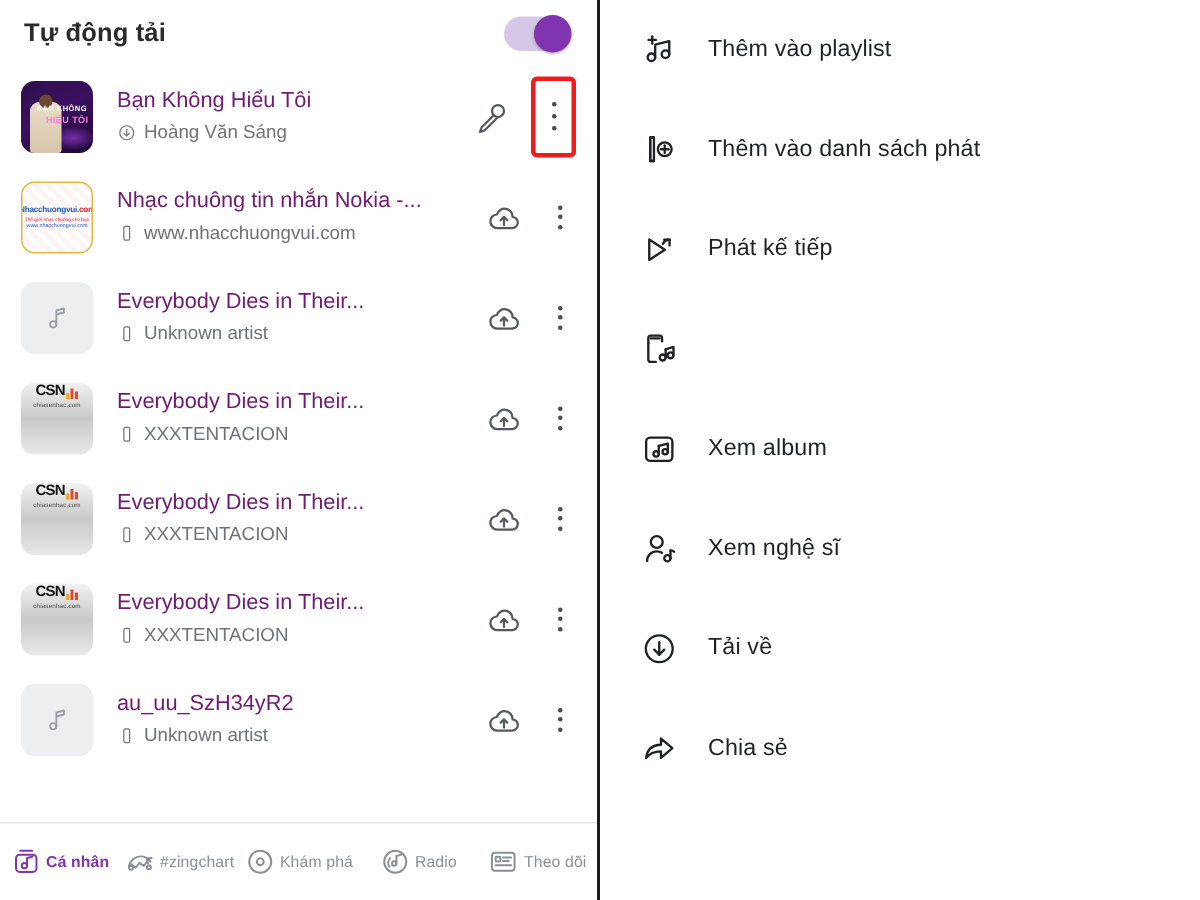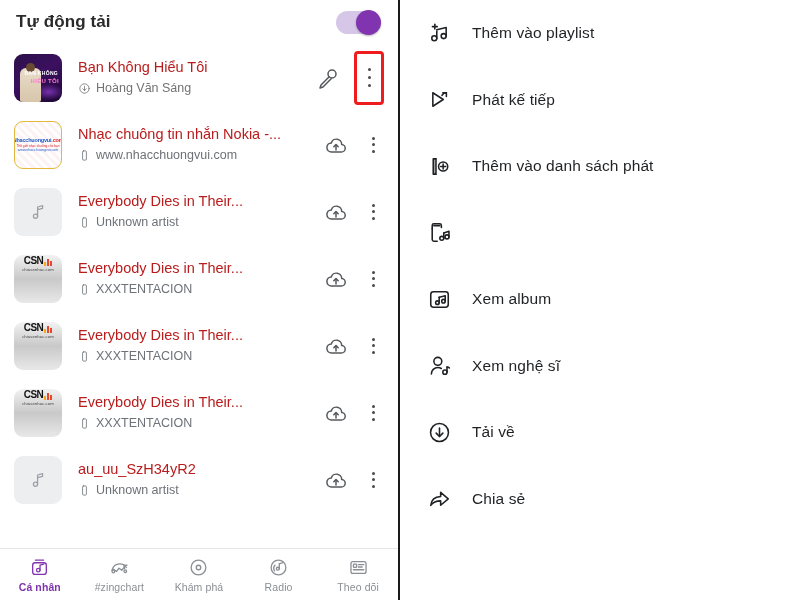--- a/index.html
+++ b/index.html
@@ -140,21 +140,21 @@
   .art-csn .sub { font-size: 4.2px; color: #444; margin-top: 1px; letter-spacing: .1px; }
 
   .song-meta {
     flex: 1 1 auto;
     min-width: 0;
     margin-left: 16px;
     padding-right: 6px;
   }
   .song-title {
     font-size: 14.5px;
-    color: #b91c1c;
+    color: #701a75;
     white-space: nowrap;
     overflow: hidden;
     text-overflow: ellipsis;
     line-height: 1.3;
   }
   .song-sub {
     display: flex;
     align-items: center;
     gap: 5px;
     margin-top: 3px;
@@ -200,21 +200,21 @@
   .bottom-nav {
     flex: 0 0 auto;
     height: 52px;
     border-top: 1px solid #e6e6e6;
     display: flex;
     align-items: center;
     background: #fff;
   }
   .nav-item {
     flex: 1 1 0;
-    display: flex; flex-direction: column;
+    display: flex; flex-direction: row;
     align-items: center; justify-content: center;
     gap: 3px;
     color: #8a8f95;
   }
   .nav-item.active { color: #8134af; }
   .nav-item svg { width: 21px; height: 21px; display: block; }
   .nav-label { font-size: 10.5px; letter-spacing: .1px; }
   .nav-item.active .nav-label { font-weight: bold; }
 
   
@@ -555,38 +555,38 @@
             <path d="M18.4 14.5V6.2l-9 2.2"></path>
             <path d="M5.2 5.4h4.6"></path>
             <path d="M7.5 3.1v4.6"></path>
           </svg>
         </span>
         <span class="menu-label">Thêm vào playlist</span>
       </div>
       <div class="menu-item">
         <span class="menu-icon">
           <svg viewBox="0 0 24 24" fill="none" stroke="currentColor" stroke-width="1.5" stroke-linecap="round" stroke-linejoin="round">
-            <path d="M5.6 5.5v13l10-6.5z"></path>
-            <path d="M18.6 9.2V5.6h-3.4"></path>
-            <path d="M18.6 5.6c-2.2 0-3.6 1.3-4.2 2.6"></path>
-          </svg>
-        </span>
-        <span class="menu-label">Phát kế tiếp</span>
-      </div>
-      <div class="menu-item">
-        <span class="menu-icon">
-          <svg viewBox="0 0 24 24" fill="none" stroke="currentColor" stroke-width="1.5" stroke-linecap="round" stroke-linejoin="round">
             <path d="M6.2 4.5h2.4v15H6.2z" fill="none"></path>
             <path d="M8.6 4.5H6.2v15h2.4"></path>
             <circle cx="15.5" cy="12" r="4.4"></circle>
             <path d="M15.5 9.6v4.8"></path>
             <path d="M13.1 12h4.8"></path>
           </svg>
         </span>
         <span class="menu-label">Thêm vào danh sách phát</span>
+      </div>
+      <div class="menu-item">
+        <span class="menu-icon">
+          <svg viewBox="0 0 24 24" fill="none" stroke="currentColor" stroke-width="1.5" stroke-linecap="round" stroke-linejoin="round">
+            <path d="M5.6 5.5v13l10-6.5z"></path>
+            <path d="M18.6 9.2V5.6h-3.4"></path>
+            <path d="M18.6 5.6c-2.2 0-3.6 1.3-4.2 2.6"></path>
+          </svg>
+        </span>
+        <span class="menu-label">Phát kế tiếp</span>
       </div>
       <div class="menu-item">
         <span class="menu-icon">
           <svg viewBox="0 0 24 24" fill="none" stroke="currentColor" stroke-width="1.5" stroke-linecap="round" stroke-linejoin="round">
             <path d="M5 8.4V5.2a1.6 1.6 0 0 1 1.6-1.6h5.6a1.6 1.6 0 0 1 1.6 1.6v2"></path>
             <path d="M5 8.4v10.4A1.6 1.6 0 0 0 6.6 20.4h3.2"></path>
             <path d="M6.6 5.4h5.6"></path>
             <circle cx="14.2" cy="17.6" r="1.9"></circle>
             <circle cx="19.2" cy="16.2" r="1.9"></circle>
             <path d="M16.1 17.6v-5.2"></path>

